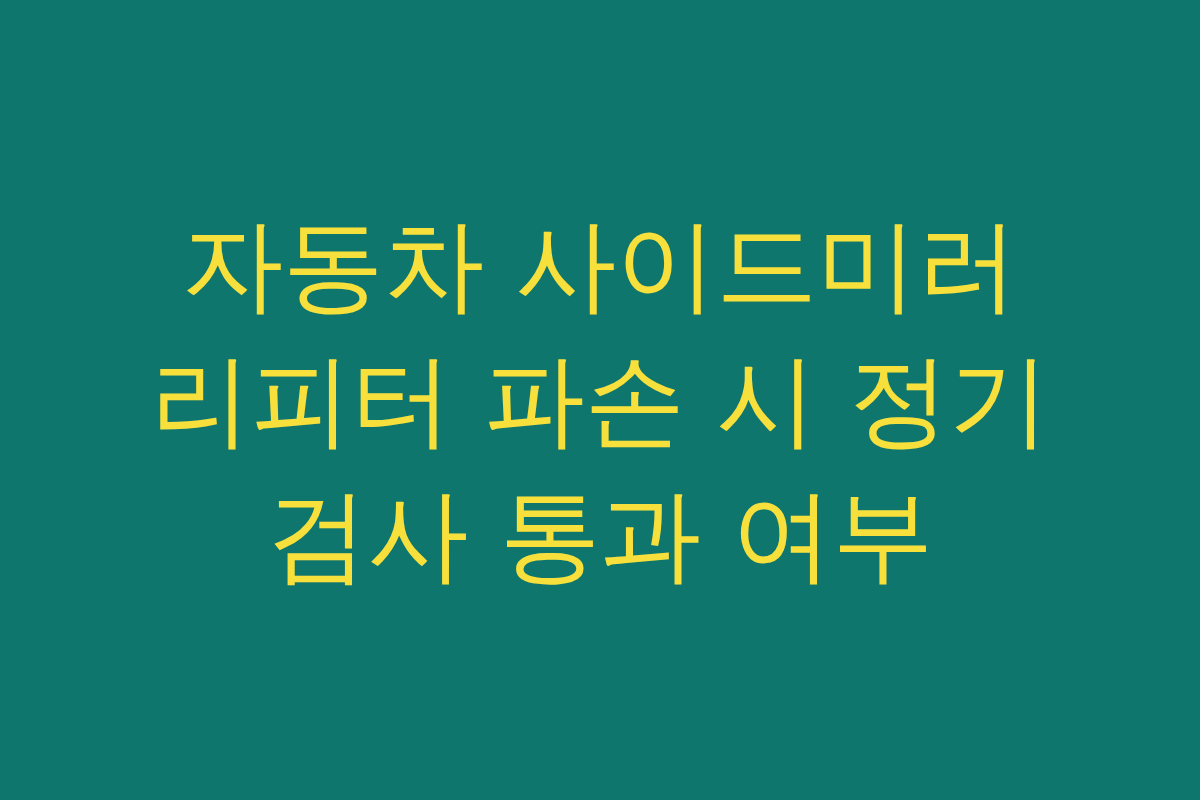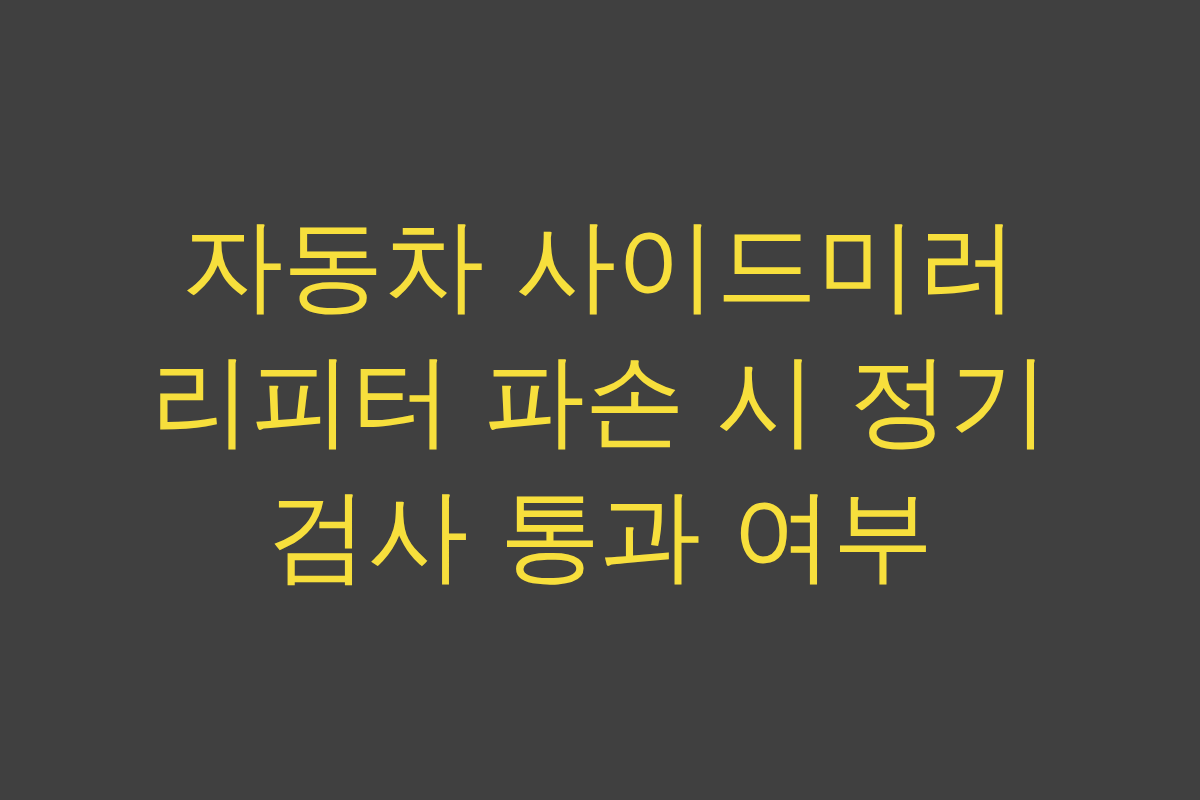--- a/index.html
+++ b/index.html
@@ -14,21 +14,21 @@
     overflow: hidden;
     font-family: "DejaVu Sans", "Liberation Sans", sans-serif;
   }
 
   
   .banner {
     position: relative;
     width: 1200px;
     height: 800px;
     box-sizing: border-box;
-    background: #404040;
+    background: #0f766e;
     display: flex;
     align-items: center;
     justify-content: center;
     overflow: hidden;
   }
 
   
   .headline-wrap {
     width: 990px;
     display: flex;

